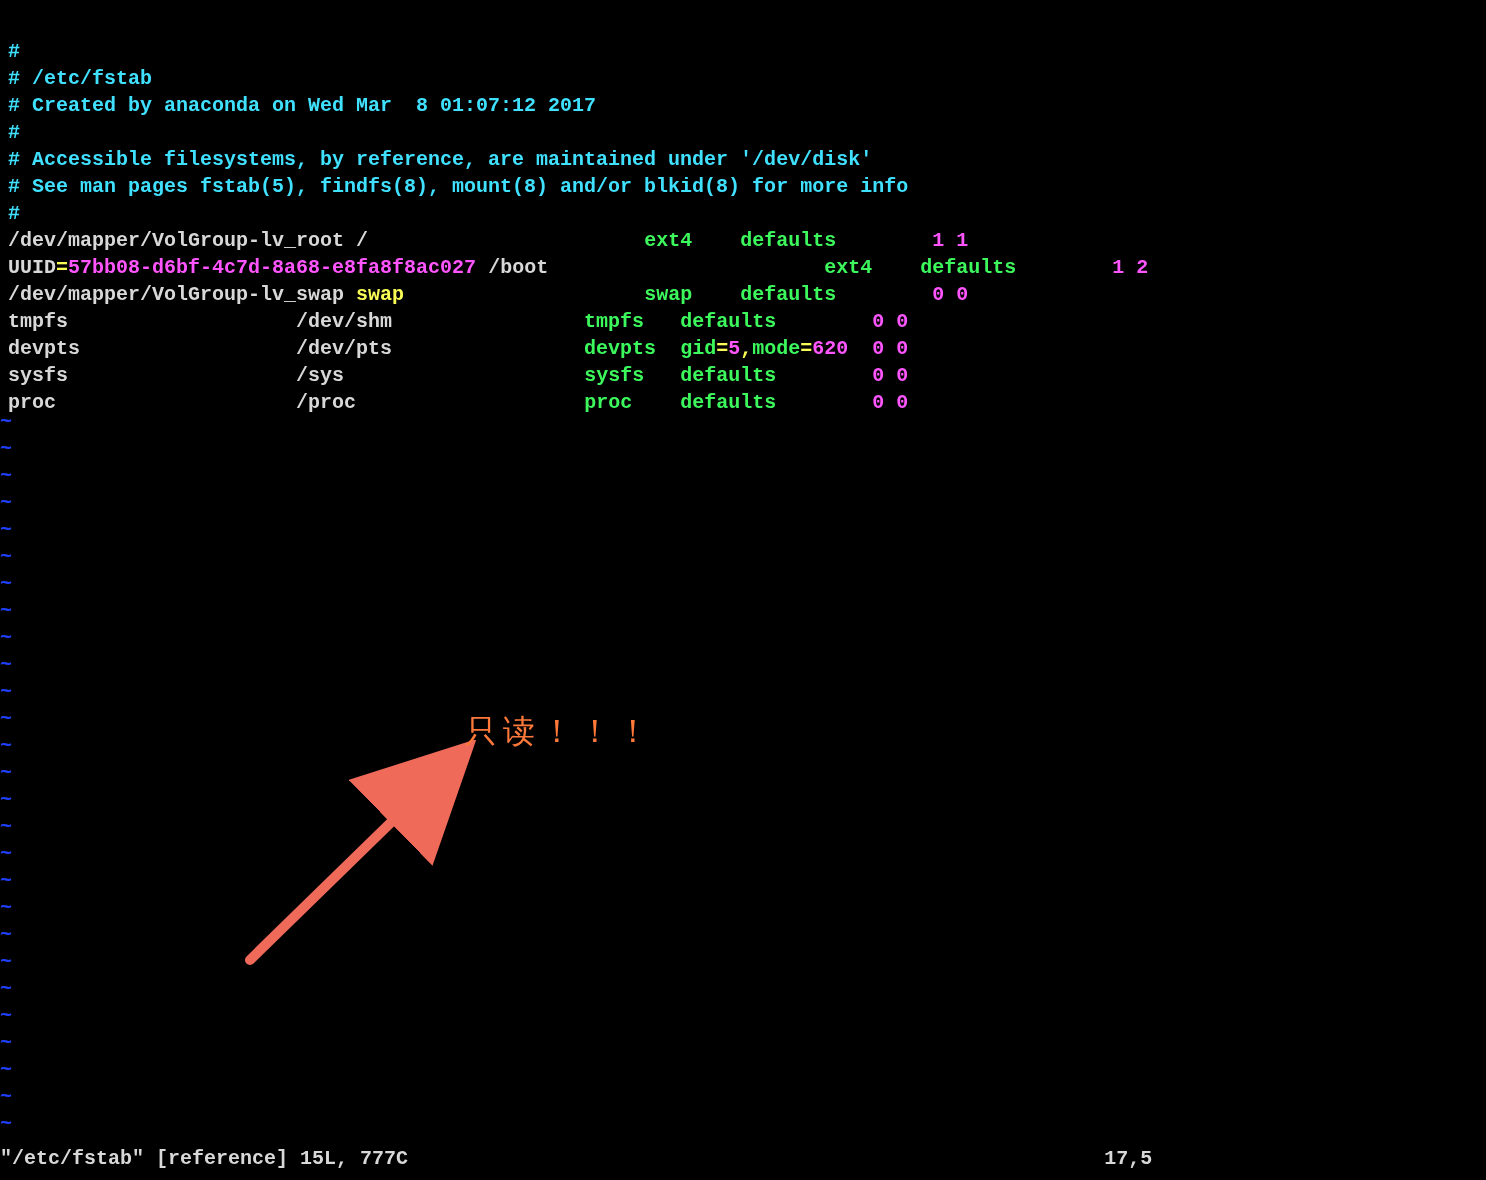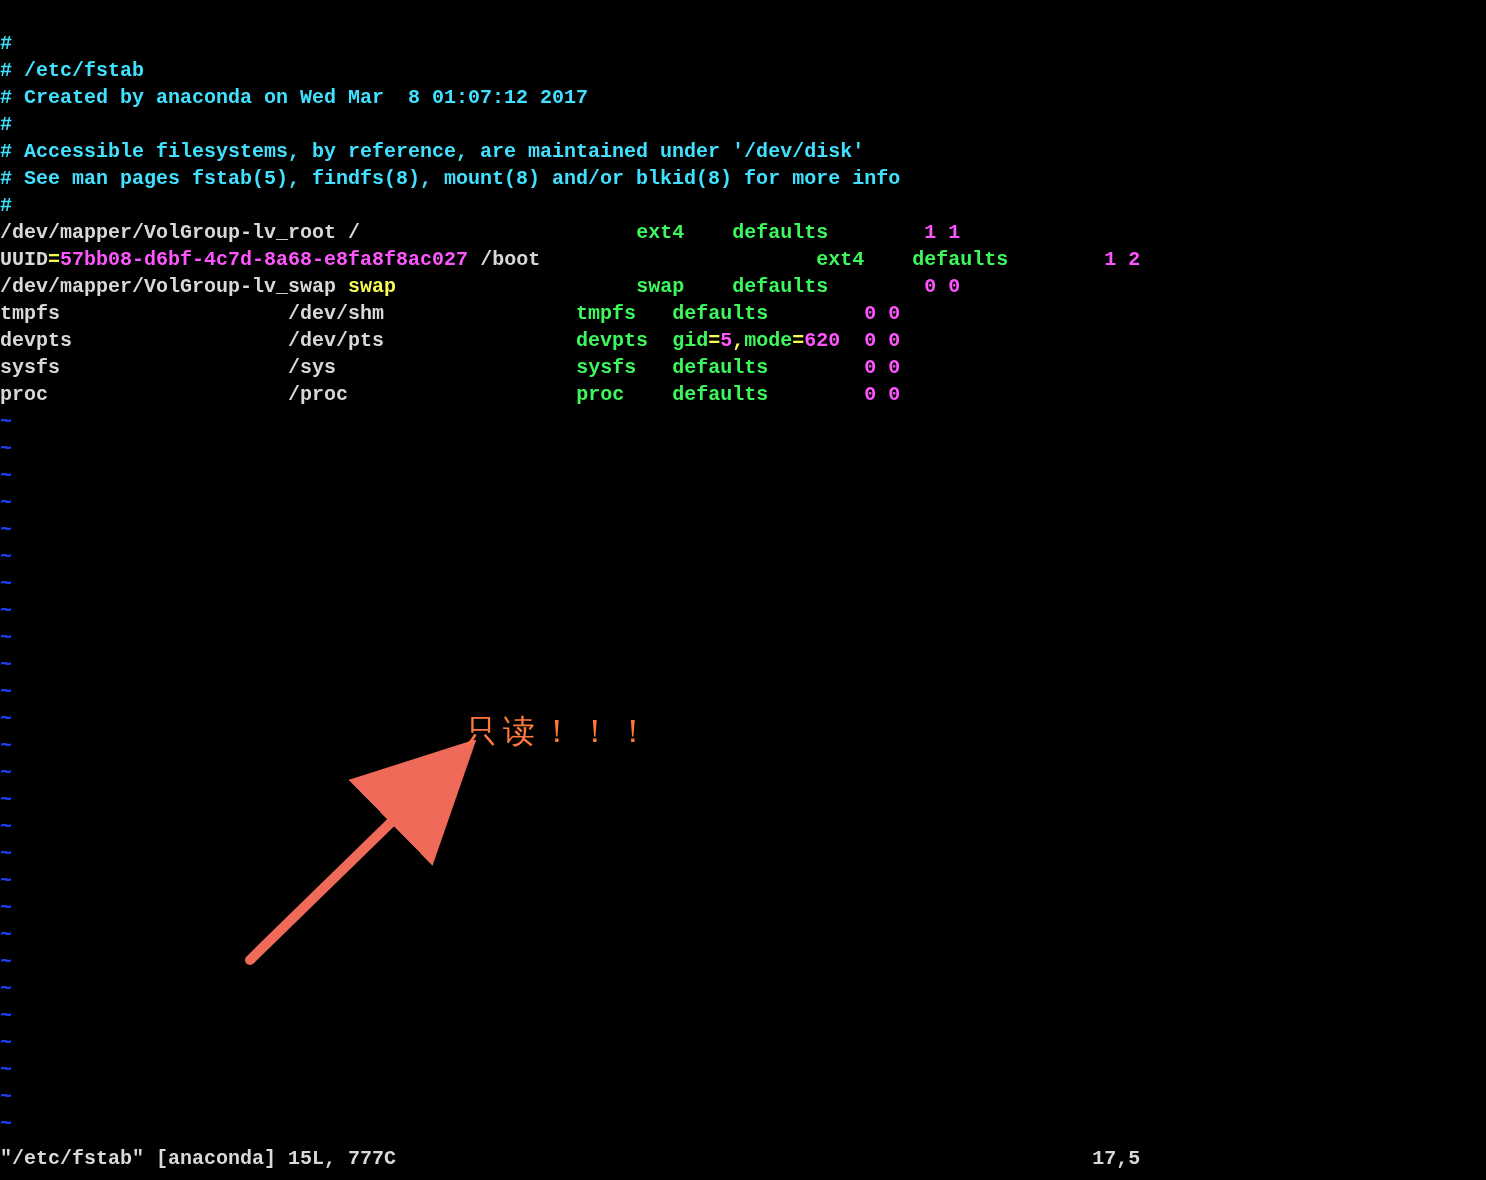--- a/index.html
+++ b/index.html
@@ -18,21 +18,21 @@
   .screen {
     position: relative;
     width: 1486px;
     height: 1180px;
     background:#000;
   }
   pre.editor {
     position: absolute;
     top: 30px;
     left: 0;
-    margin: 0;
+    margin: 8px;
     font-family: inherit;
     font-size: inherit;
     line-height: inherit;
     white-space: pre;
   }
   .c-cyan   { color:#40e0ff; }
   .c-white  { color:#d8d8d8; }
   .c-yellow { color:#f8fc54; }
   .c-green  { color:#3cf85c; }
   .c-pink   { color:#ff55ff; }
@@ -111,21 +111,21 @@
 ~
 ~
 ~
 ~
 ~
 ~
 ~
 ~
 </pre>
 
-<div class="statusbar"><span>"/etc/fstab"</span> <span>[anaconda]</span> <span>15L, 777C</span>                                                          <span>17,5</span></div>
+<div class="statusbar"><span>"/etc/fstab"</span> <span>[reference]</span> <span>15L, 777C</span>                                                          <span>17,5</span></div>
 
 <svg class="annotation" style="left:230px; top:740px; width:260px; height:240px;" viewBox="0 0 260 240">
   <defs>
     <marker id="arrowhead" markerWidth="12" markerHeight="12" refX="9" refY="6" orient="auto">
       <path d="M0,0 L12,6 L0,12 Z" fill="#f06a5a"></path>
     </marker>
   </defs>
   <line x1="20" y1="220" x2="225" y2="20" stroke="#f06a5a" stroke-width="10" stroke-linecap="round" marker-end="url(#arrowhead)"></line>
 </svg>
 <div class="annotation ann-text" style="left:465px; top:718px;">只读！！！</div>

